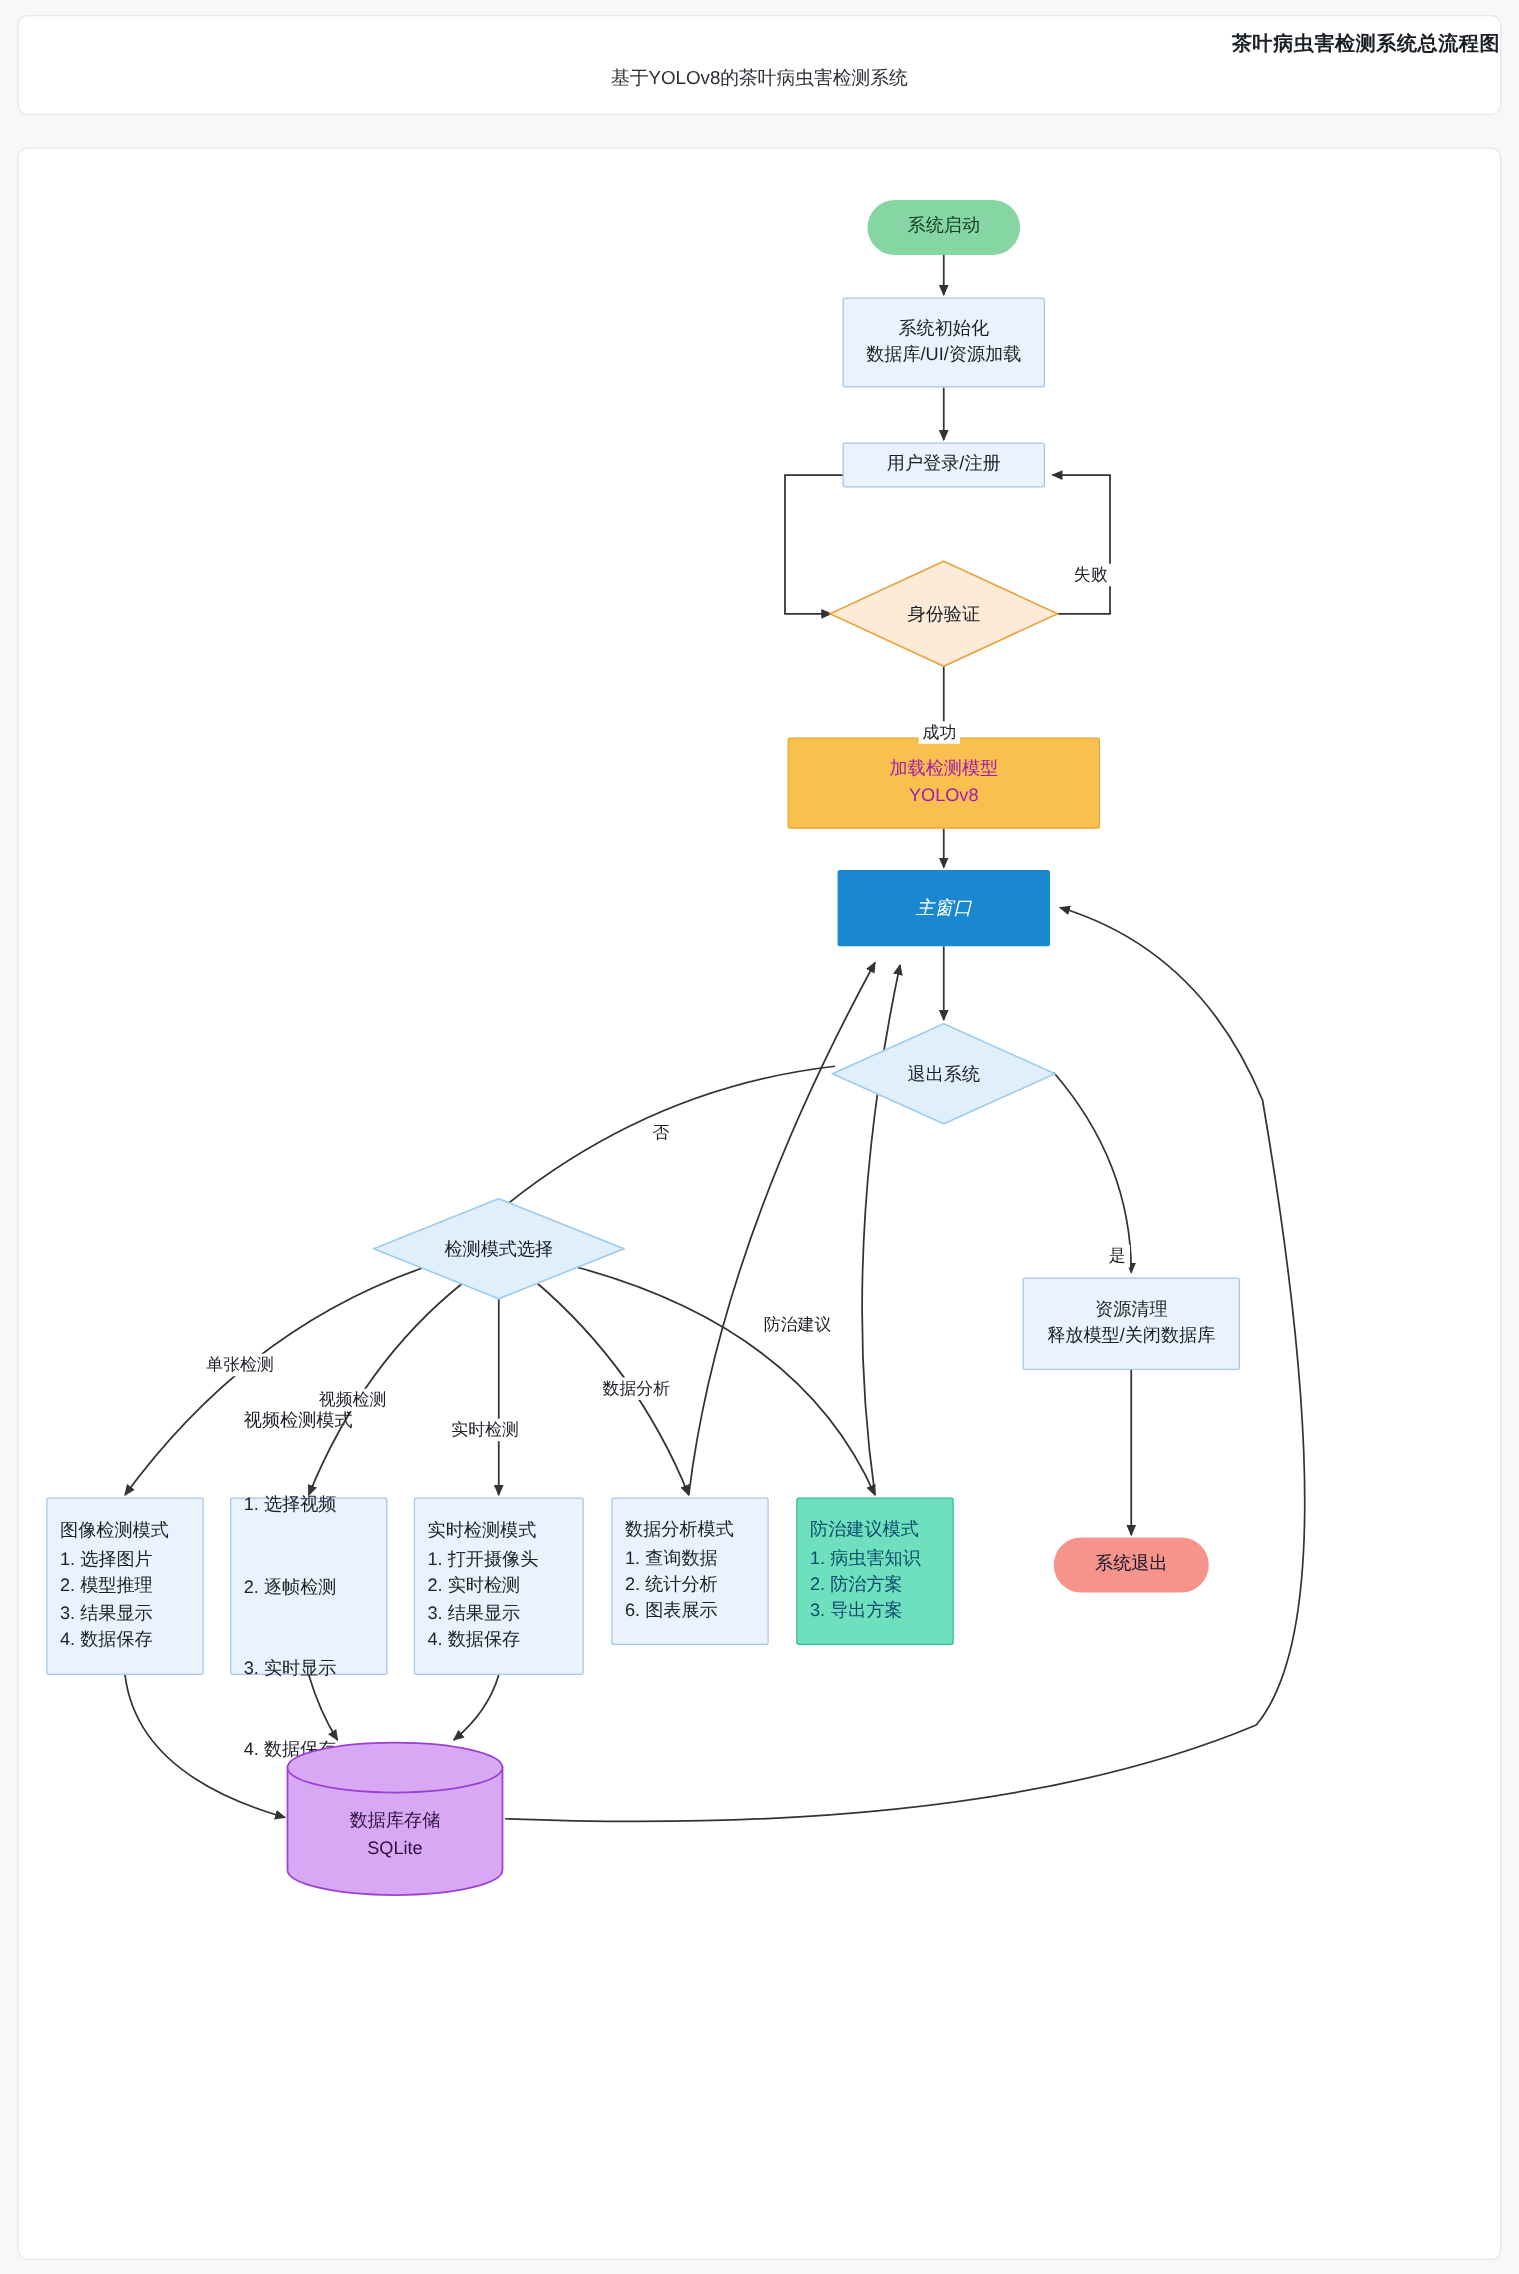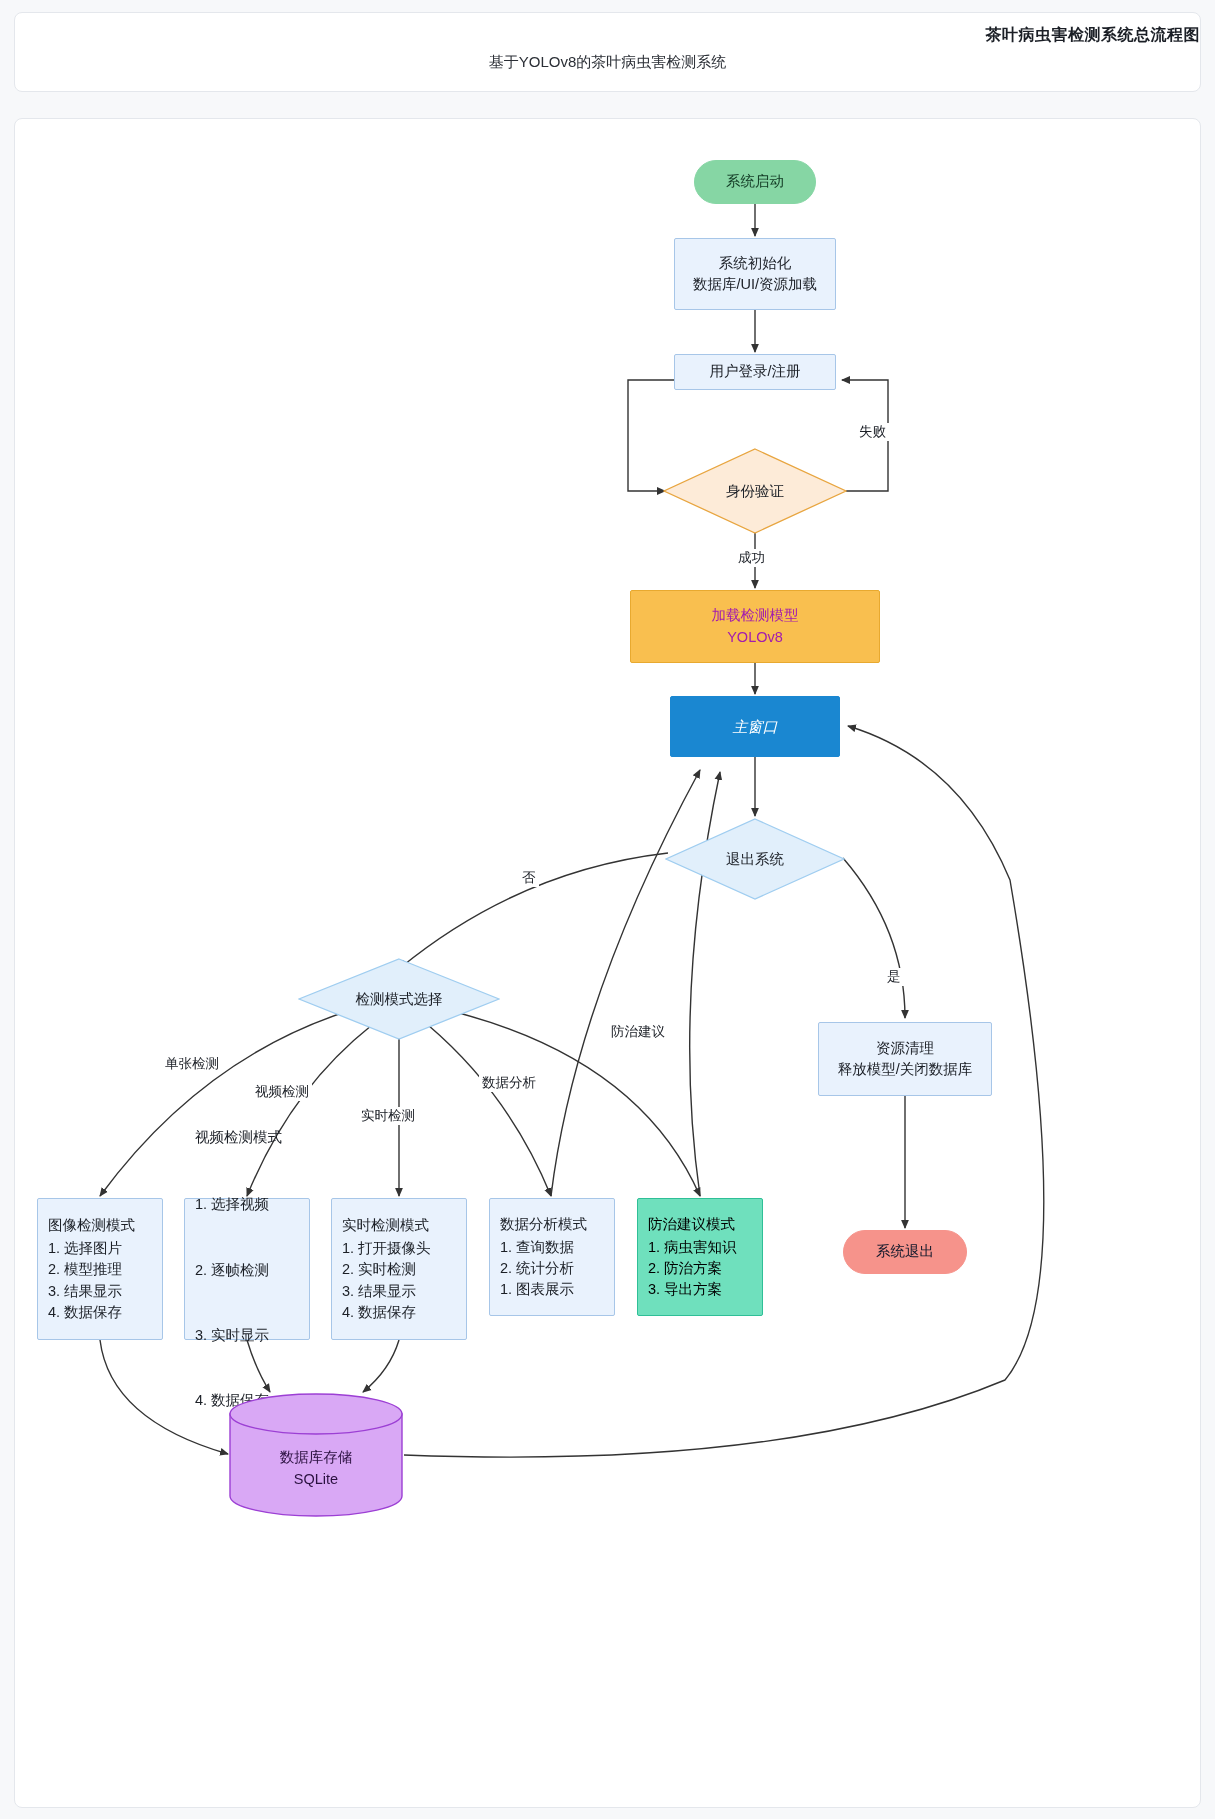--- a/index.html
+++ b/index.html
@@ -20,37 +20,37 @@
   .node{position:absolute;box-sizing:border-box;display:flex;flex-direction:column;
         align-items:center;justify-content:center;text-align:center;
         font-size:14.5px;color:#1b1f26;line-height:1.45;}
   .node .ln{display:block;white-space:nowrap;}
 
   .rect{border:1px solid #a7c6e8;background:#e9f2fd;border-radius:2px;}
   .stadium{background:#86d6a4;border:1px solid #86d6a4;border-radius:26px;color:#123a24;}
   .stadium-red{background:#f6938b;border:1px solid #f6938b;border-radius:26px;color:#0f172a;}
   .orange{background:#f9bf4f;border:1px solid #e8a92f;border-radius:2px;color:#a21caf;}
   .blue-solid{background:#1a87d1;border:1px solid #1a87d1;border-radius:2px;color:#ffffff;}
-  .green-box{background:#6fe0bd;border:1px solid #2fbf97;border-radius:2px;color:#000000;}
+  .green-box{background:#6fe0bd;border:1px solid #2fbf97;border-radius:2px;color:#0c4a6e;}
   .list{align-items:center;}
   .list .hd{font-weight:400;margin-bottom:2px;}
   .list .ln{text-align:left;align-self:flex-start;padding-left:10px;}
 
   .diamond-wrap{position:absolute;}
   .diamond-wrap .dtext{position:absolute;left:0;top:0;width:100%;height:100%;
       display:flex;align-items:center;justify-content:center;font-size:14.5px;color:#1b1f26;
       white-space:nowrap;}
 
   .cyl{position:absolute;}
   .cyl .ctext{position:absolute;left:0;top:0;width:100%;height:100%;
       display:flex;flex-direction:column;align-items:center;justify-content:center;
       font-size:14.5px;color:#2b1140;line-height:1.5;}
 
   .edge-label{position:absolute;font-size:13.5px;color:#1b1f26;background:#ffffff;
-              padding:0 3px;white-space:nowrap;}
+              padding:0 3px;white-space:nowrap;margin-top:28px;}
 </style>
 </head>
 <body>
 
 <div id="page">
 
   <div class="card" id="header-card">
     <div id="title">茶叶病虫害检测系统总流程图</div>
     <div id="subtitle">基于YOLOv8的茶叶病虫害检测系统</div>
   </div>
@@ -182,21 +182,21 @@
     <span class="ln">1. 打开摄像头</span>
     <span class="ln">2. 实时检测</span>
     <span class="ln">3. 结果显示</span>
     <span class="ln">4. 数据保存</span>
   </div>
 
   <div class="node rect list" style="left:489px;top:1198px;width:126px;height:118px;">
     <span class="ln hd">数据分析模式</span>
     <span class="ln">1. 查询数据</span>
     <span class="ln">2. 统计分析</span>
-    <span class="ln">1. 图表展示</span>
+    <span class="ln">6. 图表展示</span>
   </div>
 
   <div class="node green-box list" style="left:637px;top:1198px;width:126px;height:118px;">
     <span class="ln hd">防治建议模式</span>
     <span class="ln">1. 病虫害知识</span>
     <span class="ln">2. 防治方案</span>
     <span class="ln">3. 导出方案</span>
   </div>
 
   <div class="cyl" style="left:228px;top:1392px;width:176px;height:126px;">

